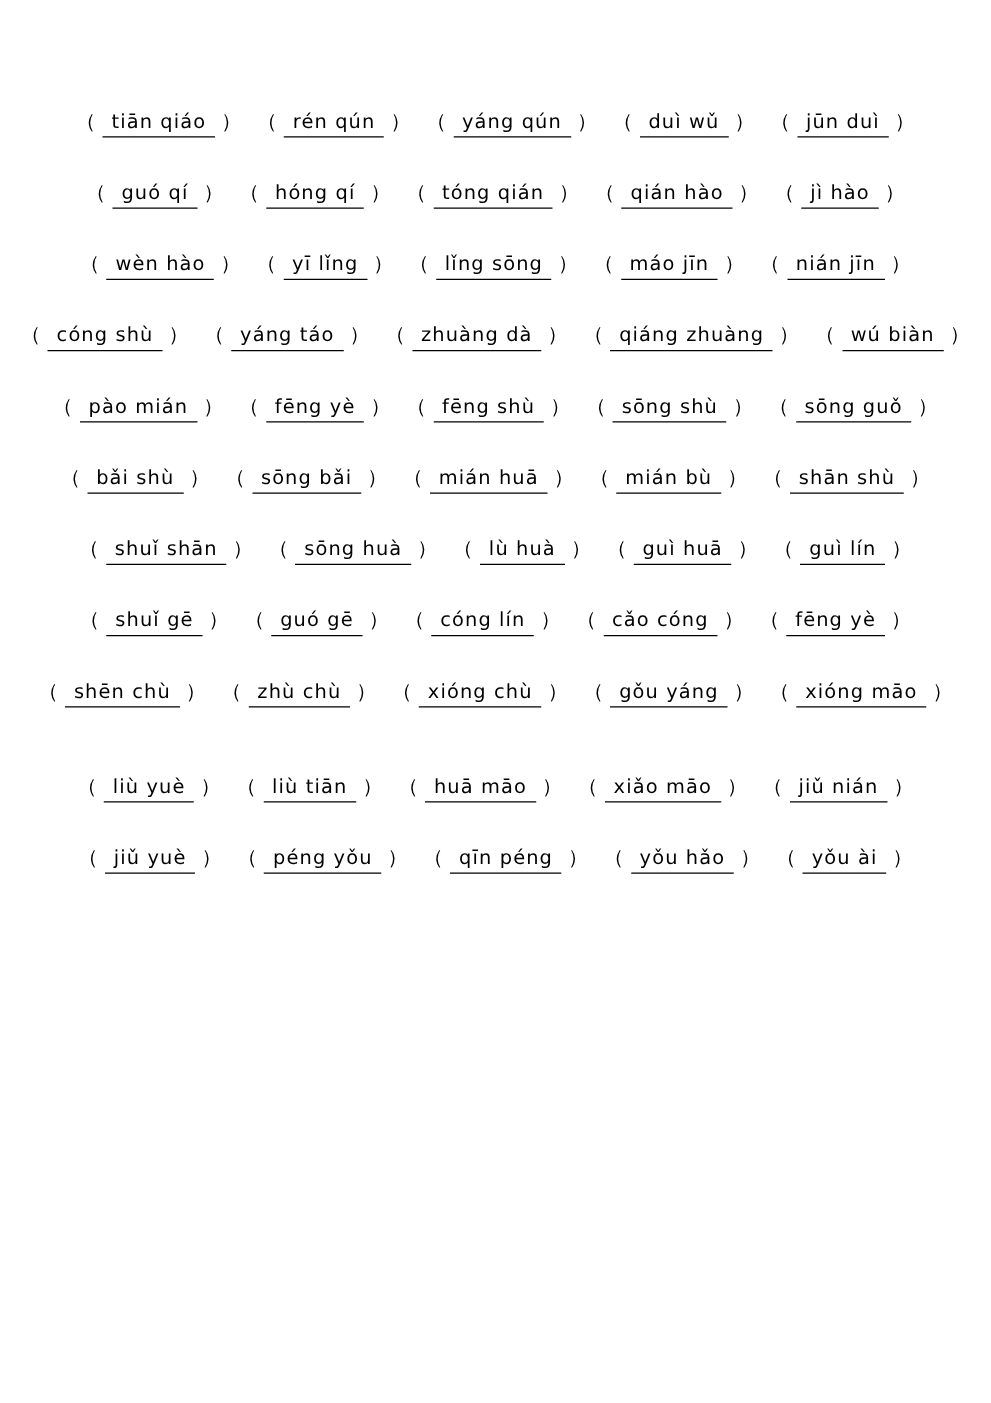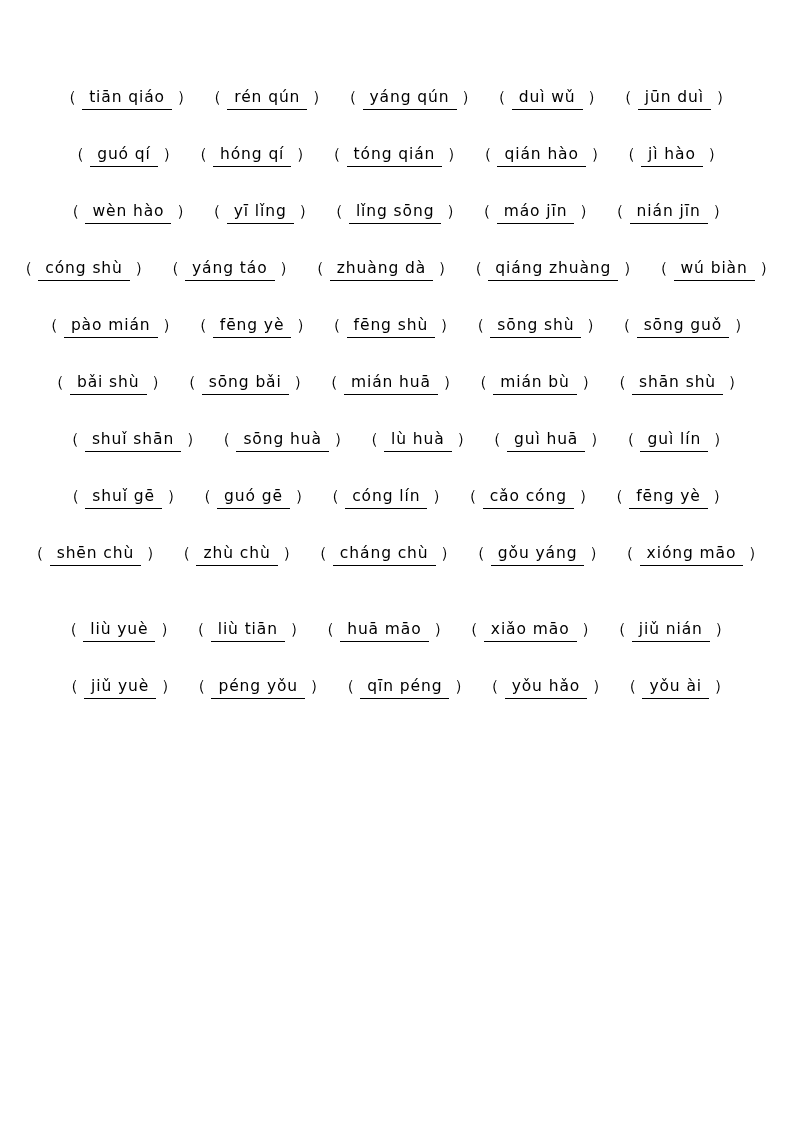--- a/index.html
+++ b/index.html
@@ -369,21 +369,21 @@
         <div class="cell">
           <span class="paren">（</span>
           <span class="sp"></span>
           <span class="pinyin">zhù chù</span>
           <span class="sp"></span>
           <span class="paren">）</span>
         </div>
         <div class="cell">
           <span class="paren">（</span>
           <span class="sp"></span>
-          <span class="pinyin">cháng chù</span>
+          <span class="pinyin">xióng chù</span>
           <span class="sp"></span>
           <span class="paren">）</span>
         </div>
         <div class="cell">
           <span class="paren">（</span>
           <span class="sp"></span>
           <span class="pinyin">gǒu yáng</span>
           <span class="sp"></span>
           <span class="paren">）</span>
         </div>

